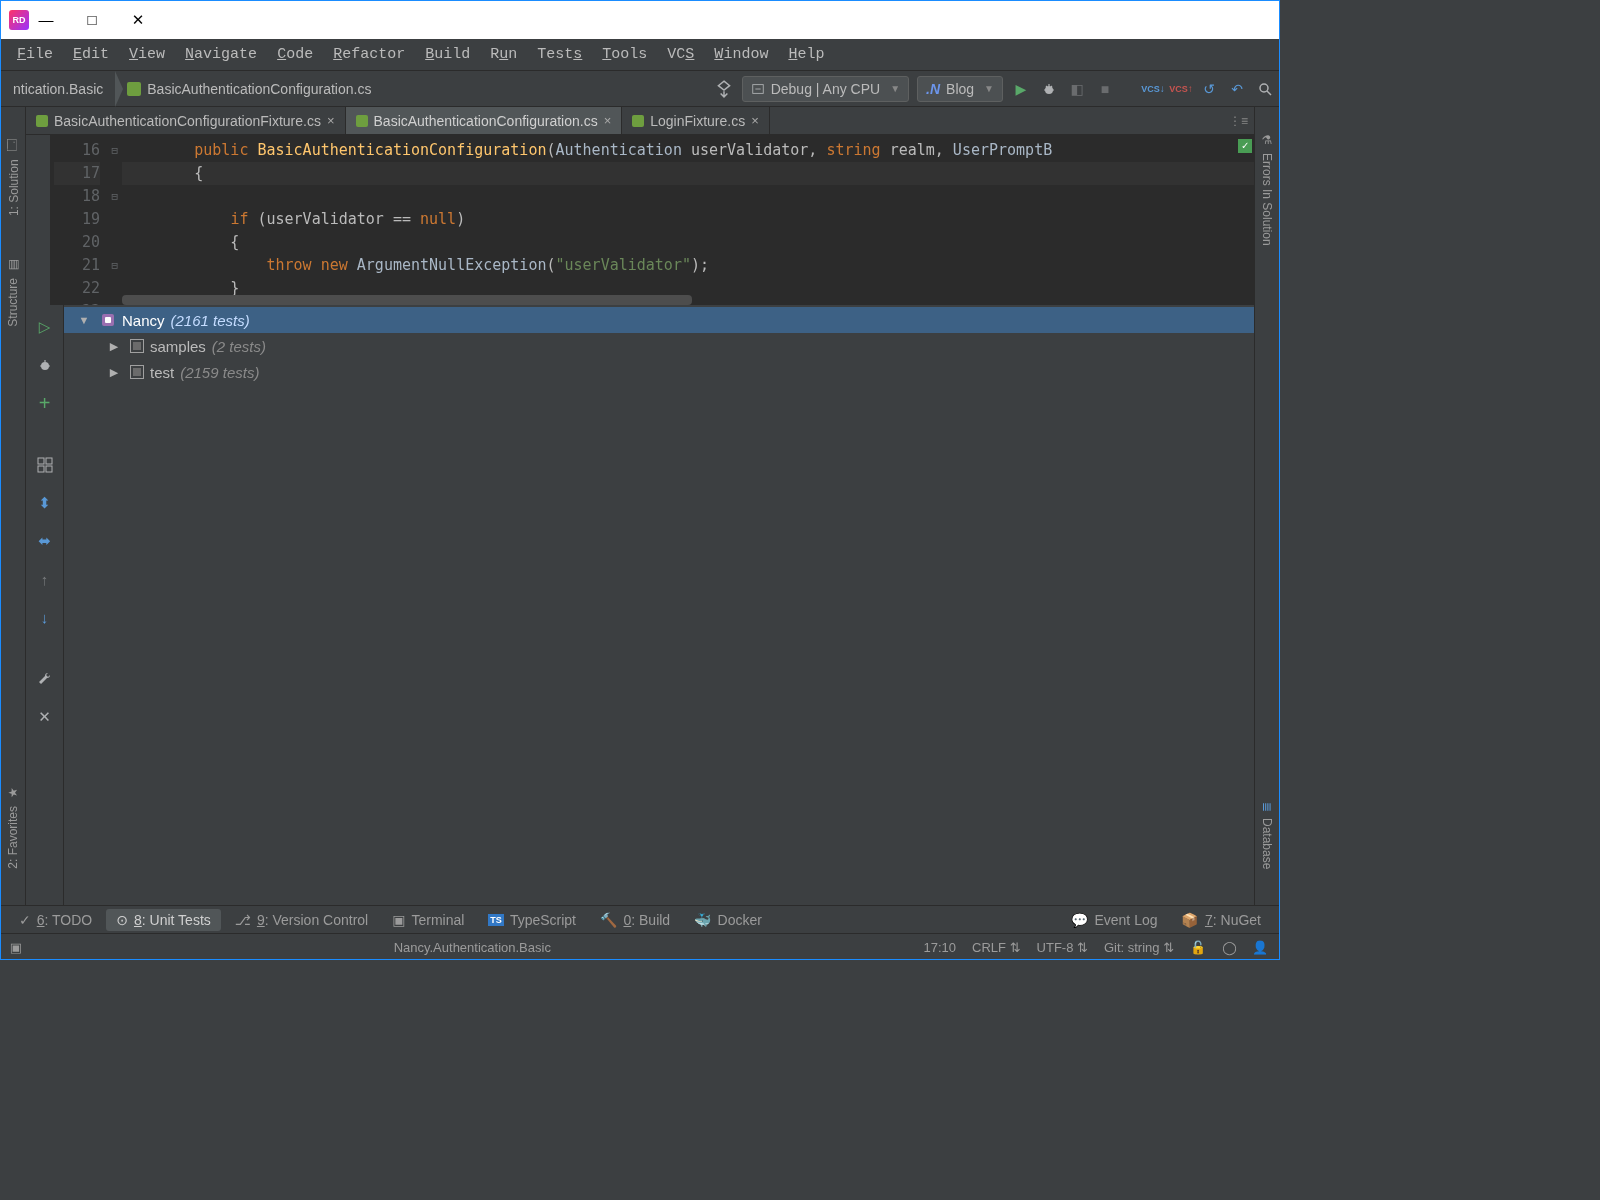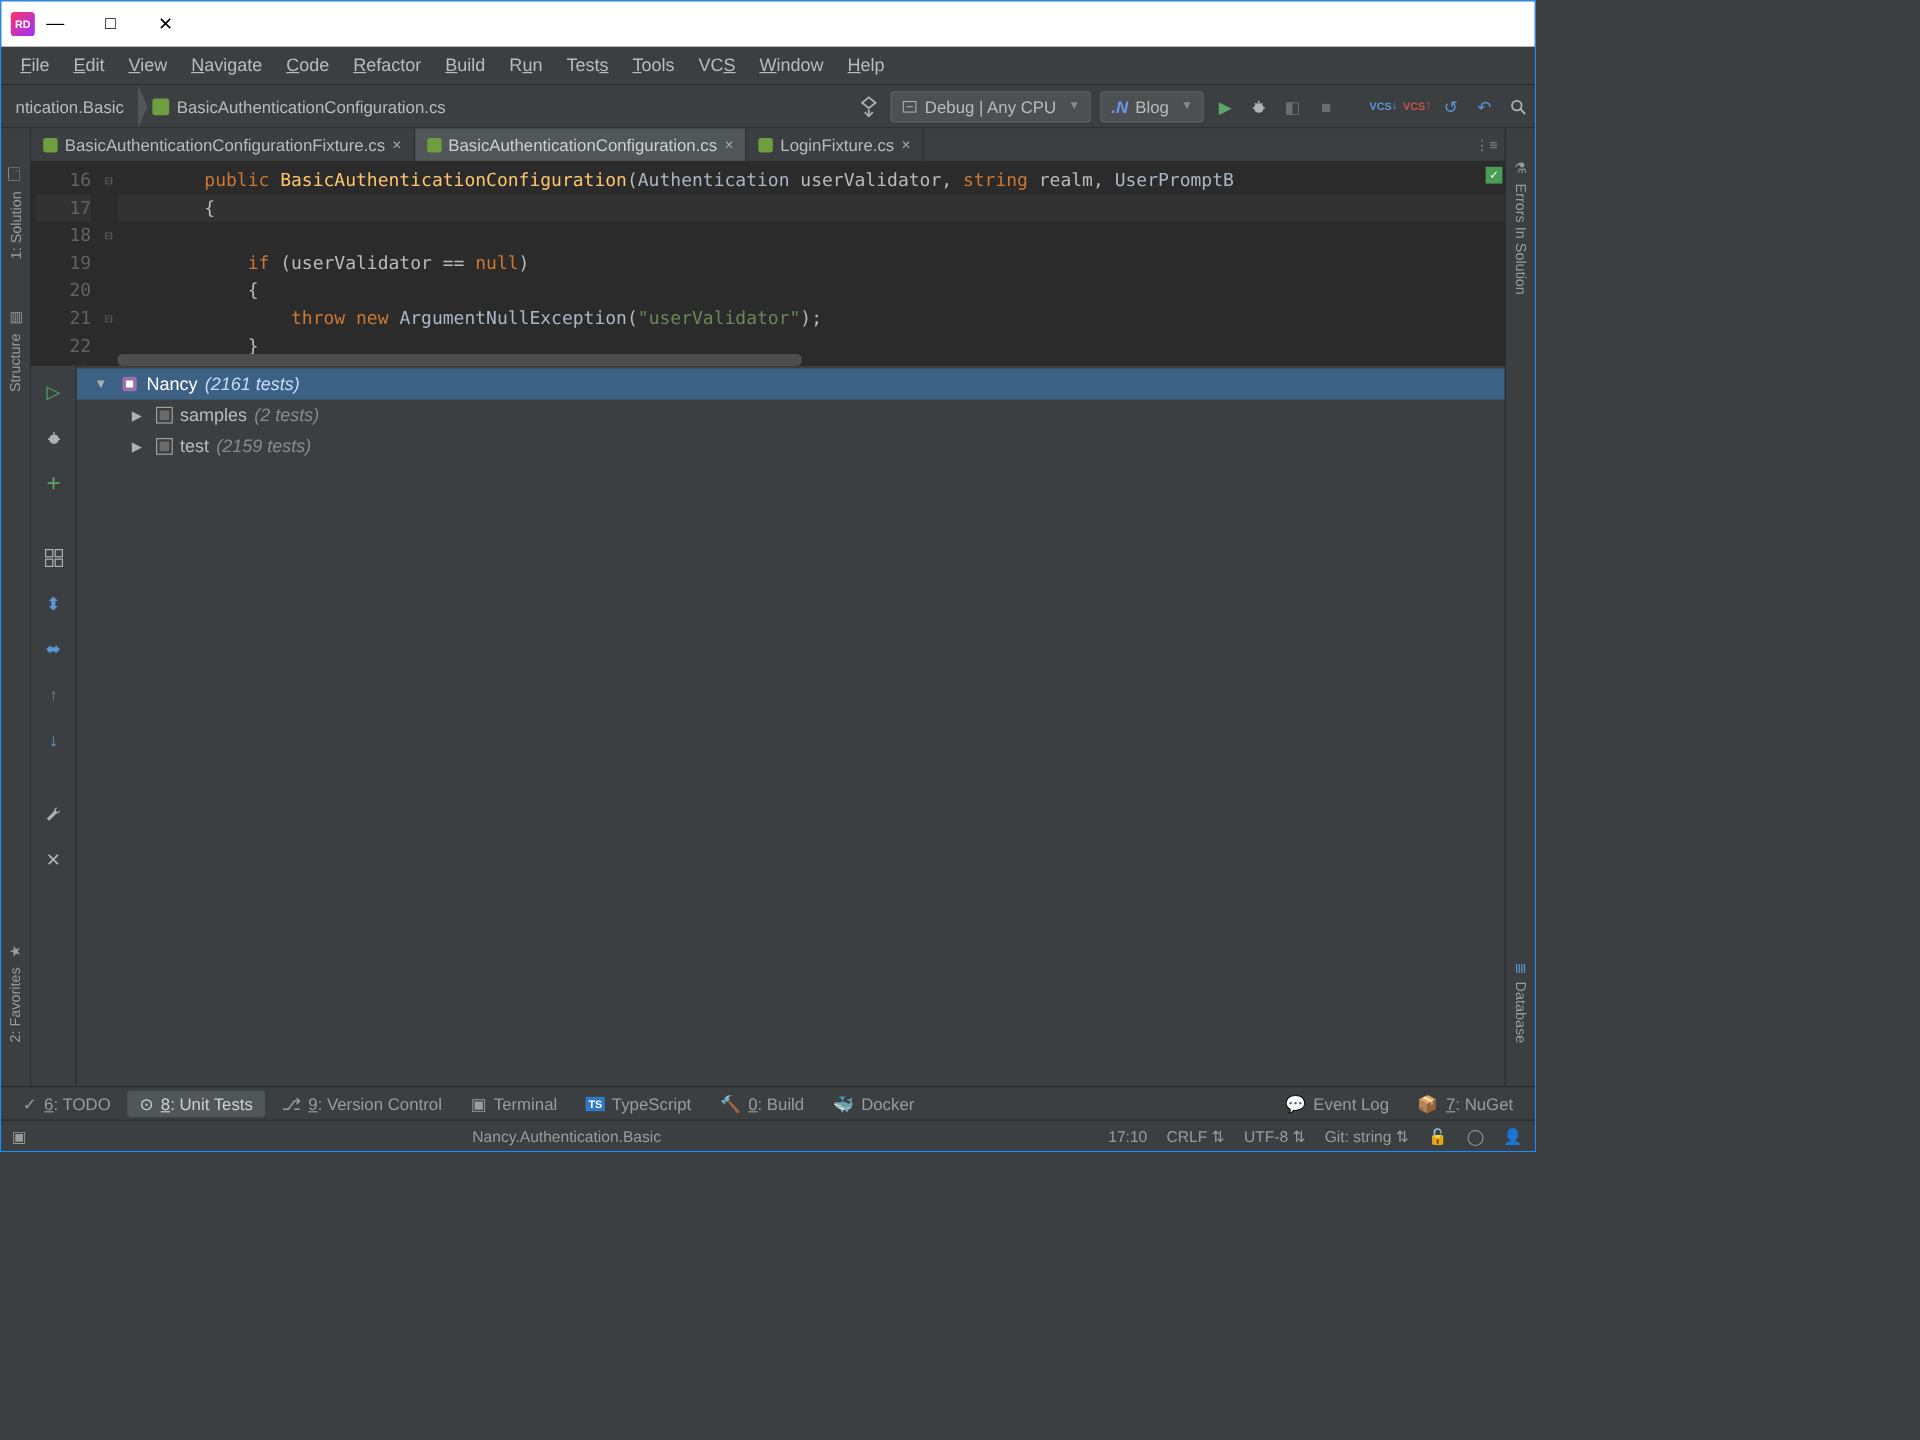--- a/index.html
+++ b/index.html
@@ -36,20 +36,21 @@
 
 .menubar {
   height: 32px;
   background: #3c3f41;
   display: flex;
   align-items: center;
   padding: 0 6px;
   font-size: 15px;
   color: #bbbbbb;
   border-bottom: 1px solid #2b2b2b;
+  font-family: Liberation Mono, monospace;
 }
 .menubar span { padding: 4px 10px; cursor: pointer; }
 .menubar span u { text-decoration: underline; }
 
 .toolbar-row {
   height: 36px;
   background: #3c3f41;
   display: flex;
   align-items: center;
   border-bottom: 1px solid #2b2b2b;
@@ -176,20 +177,21 @@
 .editor-tabs .tab-end { margin-left:auto; display:flex;align-items:center;gap:4px;padding:0 6px;color:#888;font-size:12px; }
 
 .editor {
   height: 170px;
   background: #2b2b2b;
   display: flex;
   font-family: "Consolas", monospace;
   font-size: 15px;
   overflow: hidden;
   position: relative;
+  margin-left: 24px;
 }
 .gutter {
   width: 72px;
   color: #606366;
   text-align: right;
   padding: 4px 22px 4px 4px;
   line-height: 23px;
   user-select: none;
   position: relative;
 }

